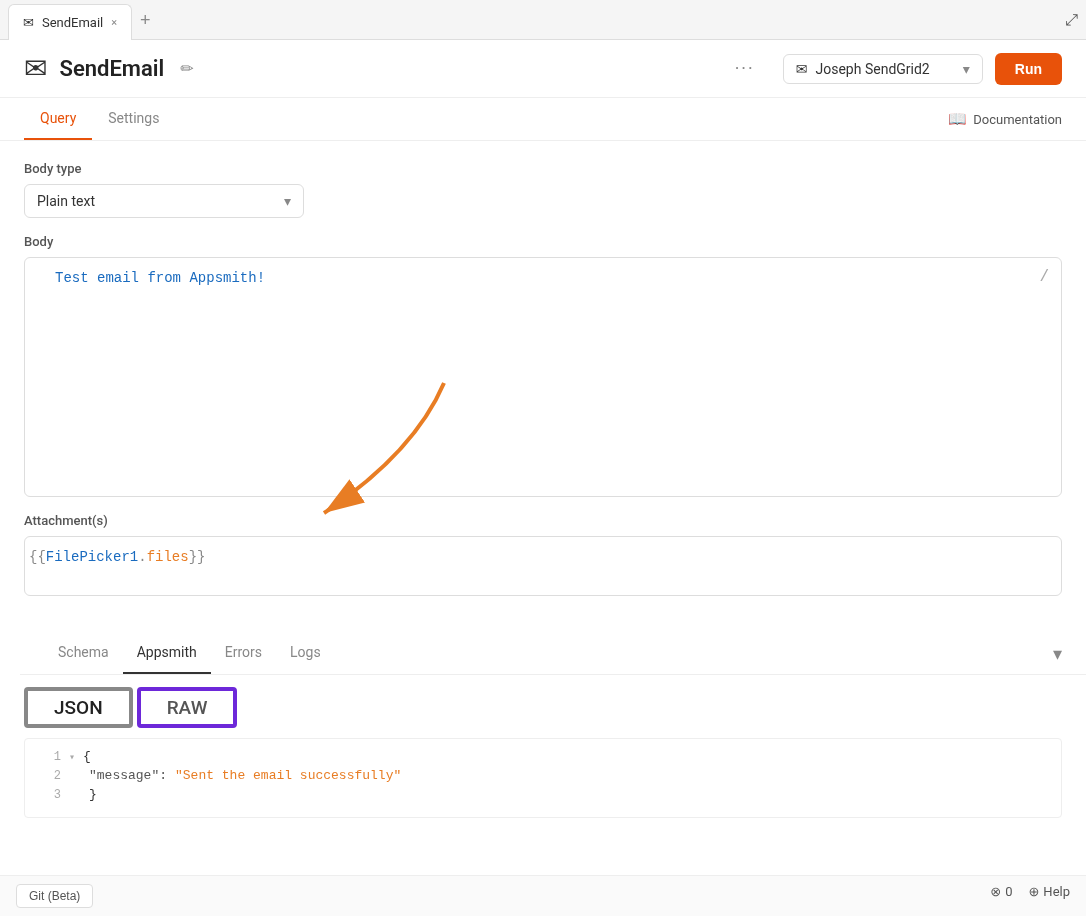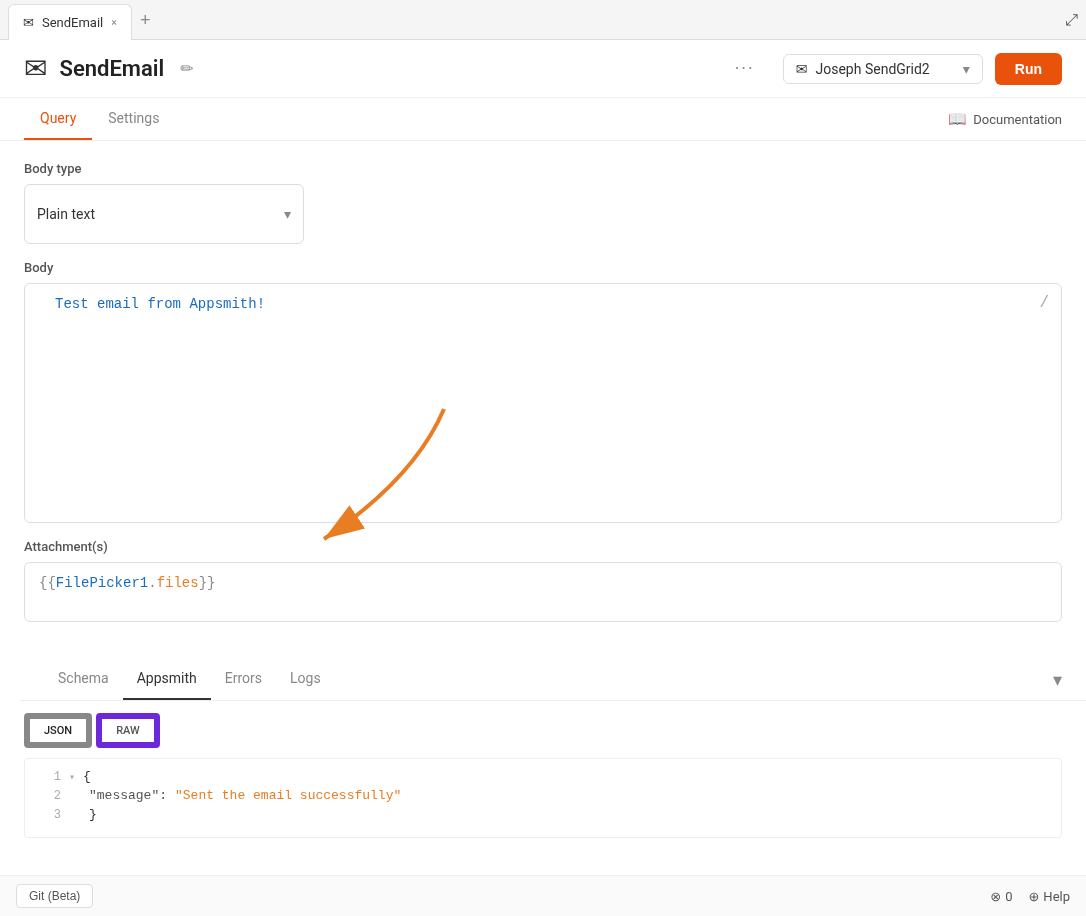--- a/index.html
+++ b/index.html
@@ -58,39 +58,39 @@
     .book-icon { font-size: 15px; }
 
     
     .content { padding: 20px 24px; overflow-y: auto; }
 
     
     .field-group { margin-bottom: 16px; }
     .field-label { font-size: 13px; font-weight: 500; color: #555; margin-bottom: 8px; }
     .select-input {
       display: flex; align-items: center; border: 1px solid #ddd; border-radius: 6px;
-      padding: 21px 12px; width: 280px; cursor: pointer; background: #fff;
+      padding: 8px 12px; width: 280px; cursor: pointer; background: #fff;
     }
     .select-input .si-label { flex: 1; font-size: 14px; color: #333; }
     .select-input .si-chevron { color: #888; }
 
     
     .code-editor {
       border: 1px solid #ddd; border-radius: 6px; padding: 12px 30px;
       min-height: 240px; font-family: 'Courier New', Courier, monospace;
       font-size: 14px; color: #1a6bbf; background: #fff; position: relative;
     }
     .code-editor .slash-btn {
       position: absolute; top: 10px; right: 12px;
       color: #aaa; font-size: 16px; cursor: pointer;
     }
 
     
     .attach-editor {
-      border: 1px solid #ddd; border-radius: 6px; padding: 12px 14px;
+      border: 1px solid #ddd; border-radius: 6px; padding: 12px 4px;
       min-height: 60px; font-family: 'Courier New', Courier, monospace;
       font-size: 14px; background: #fff;
     }
     .code-token-curly { color: #888; }
     .code-token-key { color: #1a6bbf; }
     .code-token-dot { color: #888; }
     .code-token-prop { color: #e87d24; }
 
     
     .bottom-tabs-bar {
@@ -101,22 +101,22 @@
       padding: 12px 14px; cursor: pointer; font-size: 14px; color: #888;
       border-bottom: 2px solid transparent; position: relative;
     }
     .bottom-tab.active { color: #333; border-bottom: 2px solid #333; }
     .bottom-tabs-right { margin-left: auto; font-size: 18px; color: #888; cursor: pointer; }
 
     
     .response-area { background: #fff; padding: 12px 24px; }
     .format-tabs { display: flex; gap: 4px; margin-bottom: 10px; }
     .format-tab {
-      border: 6px solid #6d28d9; border-radius: 4px; padding: 5px 14px;
-      font-size: 11px; font-weight: 500; cursor: pointer; color: #555; background: #fff;
+      border: 4px solid #6d28d9; border-radius: 4px; padding: 5px 26px;
+      font-size: 19px; font-weight: 500; cursor: pointer; color: #555; background: #fff;
     }
     .format-tab.active { background: #fff; border-color: #888; color: #222; }
 
     
     .code-output {
       background: #fff; border: 1px solid #eee; border-radius: 4px;
       font-family: 'Courier New', Courier, monospace; font-size: 13px;
       padding: 8px 0; min-height: 80px;
     }
     .code-line {
@@ -125,21 +125,21 @@
     .line-num {
       color: #aaa; font-size: 12px; min-width: 24px; text-align: right; user-select: none;
     }
     .line-arrow { color: #aaa; font-size: 10px; }
     .json-brace { color: #333; }
     .json-key { color: #555; }
     .json-string { color: #e87d24; }
 
     
     .status-bar {
-      display: flex; align-items: center; padding: 8px 16px;
+      display: flex; align-items: flex-start; padding: 8px 16px;
       border-top: 1px solid #eee; background: #fafafa; gap: 8px;
     }
     .git-btn {
       border: 1px solid #ddd; border-radius: 4px; padding: 4px 12px;
       font-size: 12px; cursor: pointer; background: #fff; color: #555;
     }
     .status-right { margin-left: auto; display: flex; align-items: center; gap: 16px; }
     .status-item { display: flex; align-items: center; gap: 4px; font-size: 13px; color: #555; }
 
     

